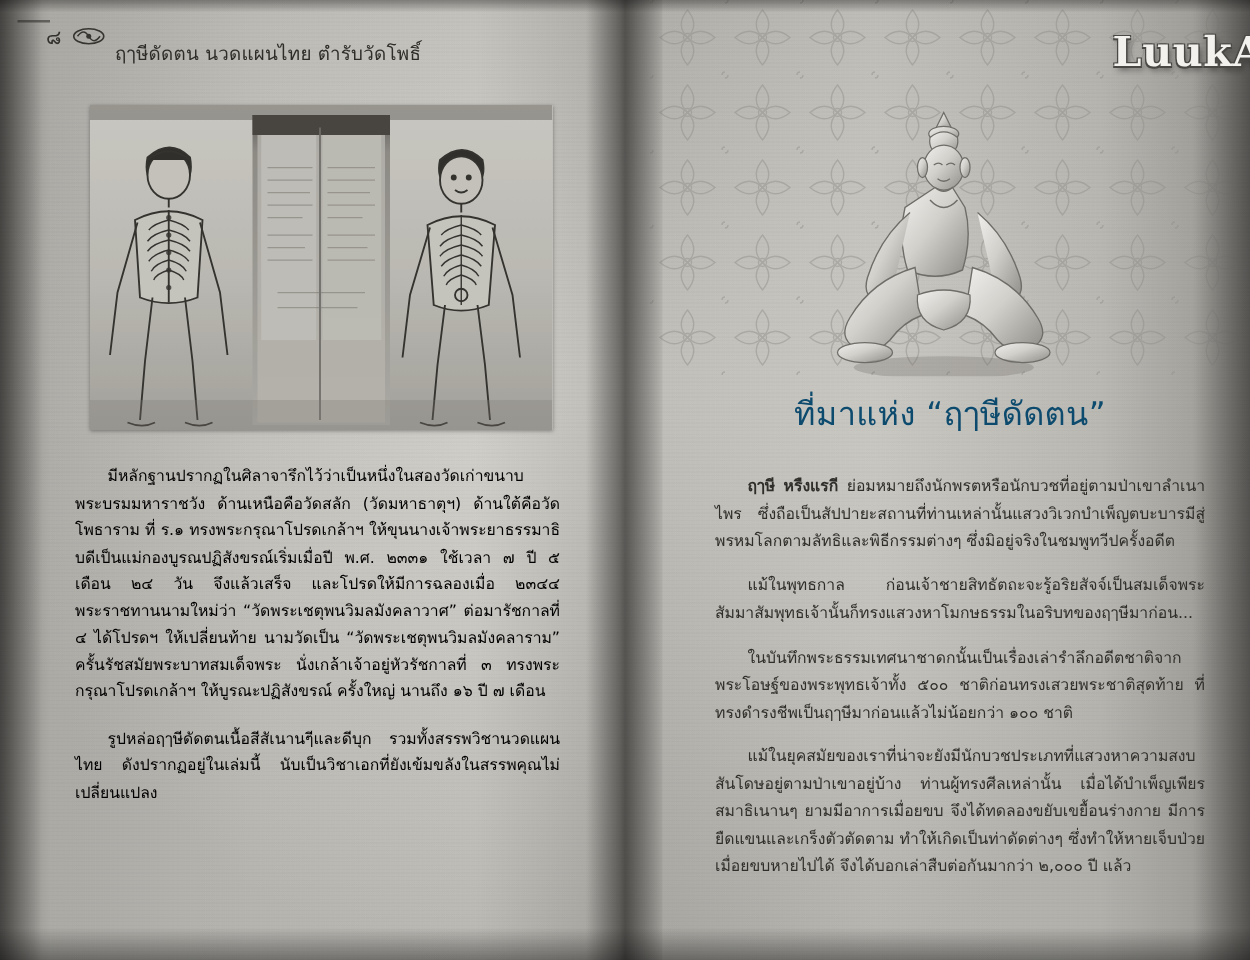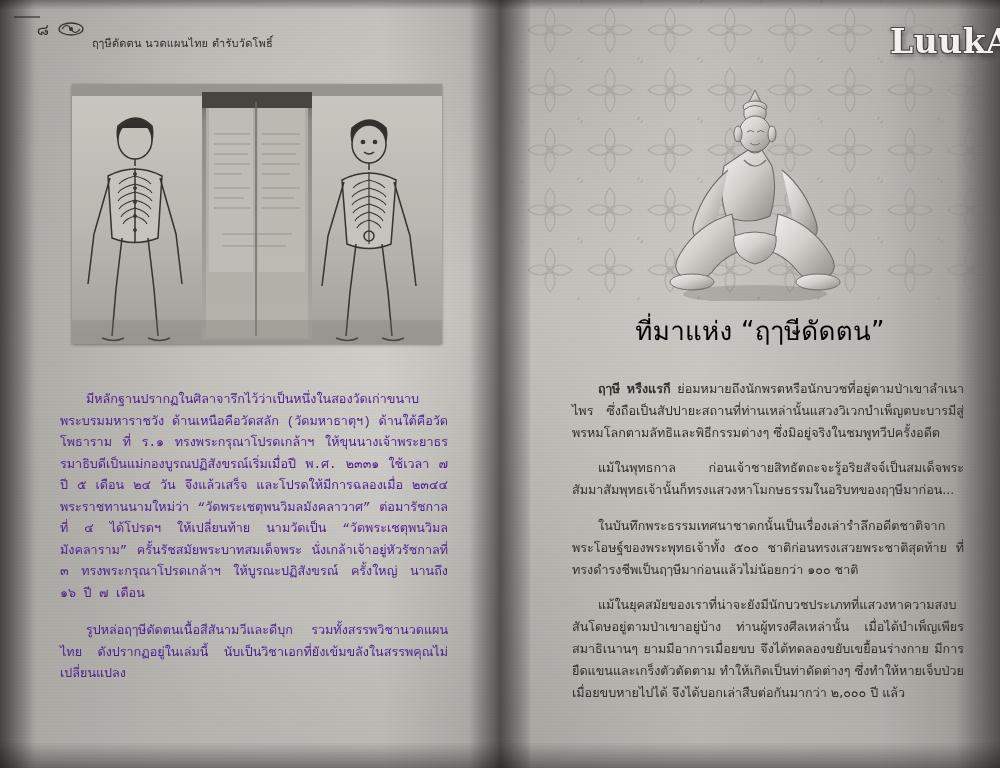--- a/index.html
+++ b/index.html
@@ -82,21 +82,21 @@
     font-size: 16px;
     color: #33312d;
     min-width: 14px;
     text-align: center;
   }
   .head-orn {
     width: 26px; height: 18px;
     display: inline-block;
   }
   .head-title {
-    font-size: 11px;
+    font-size: 15px;
     color: #2f2d29;
     letter-spacing: .2px;
     white-space: nowrap;
     margin-top: 28px;
   }
   .rule-left {
     position: absolute;
     left: 14px; top: 16px; width: 26px; height: 2px;
     background: #4a4844;
     opacity: .75;
@@ -109,27 +109,26 @@
     width: 370px; height: 260px;
     background:
       linear-gradient(180deg,#c9c7c1,#b4b2ac);
     box-shadow: 0 1px 3px rgba(0,0,0,.35);
     overflow: hidden;
   }
   .plate svg { display:block; }
 
   .left-text {
     position: absolute;
-    left: 60px; top: 390px;
+    left: 60px; top: 370px;
     width: 388px;
-    color: #4c1d95;
+    color: #000000;
     font-size: 12.6px;
     line-height: 21.5px;
     text-align: justify;
-    font-family: Liberation Mono, monospace;
   }
   .left-text p { margin: 0 0 16px 0; text-indent: 26px; }
 
   
   .right-page { position: absolute; left: 520px; top: 0; width: 480px; height: 768px; }
 
   
   .watermark {
     position: absolute;
     left: 370px; top: 22px;
@@ -157,21 +156,21 @@
     position: absolute;
     left: 120px; top: 86px;
     width: 230px; height: 215px;
   }
 
   .section-title {
     position: absolute;
     left: 0; top: 310px; width: 480px;
     text-align: center;
     font-size: 26px;
-    color: #000000;
+    color: #0c4a6e;
     letter-spacing: .3px;
   }
 
   .right-text {
     position: absolute;
     left: 52px; top: 378px;
     width: 392px;
     color: #302e2a;
     font-size: 12.6px;
     line-height: 21.8px;
@@ -325,21 +324,21 @@
           <circle cx="297" cy="152" r="5" fill="none"></circle>
         </g>
 
         <rect width="370" height="260" fill="#6b6862" opacity=".10"></rect>
         <rect x="0" y="236" width="370" height="24" fill="#7d7a75" opacity=".28"></rect>
       </svg>
     </div>
 
     <div class="left-text">
       <p>มีหลักฐานปรากฏในศิลาจารึกไว้ว่าเป็นหนึ่งในสองวัดเก่าขนาบพระบรมมหาราชวัง ด้านเหนือคือวัดสลัก (วัดมหาธาตุฯ) ด้านใต้คือวัดโพธาราม ที่ ร.๑ ทรงพระกรุณาโปรดเกล้าฯ ให้ขุนนางเจ้าพระยาธรรมาธิบดีเป็นแม่กองบูรณปฏิสังขรณ์เริ่มเมื่อปี พ.ศ. ๒๓๓๑ ใช้เวลา ๗ ปี ๕ เดือน ๒๔ วัน จึงแล้วเสร็จ และโปรดให้มีการฉลองเมื่อ ๒๓๔๔ พระราชทานนามใหม่ว่า “วัดพระเชตุพนวิมลมังคลาวาศ” ต่อมารัชกาลที่ ๔ ได้โปรดฯ ให้เปลี่ยนท้าย นามวัดเป็น “วัดพระเชตุพนวิมลมังคลาราม” ครั้นรัชสมัยพระบาทสมเด็จพระ นั่งเกล้าเจ้าอยู่หัวรัชกาลที่ ๓ ทรงพระกรุณาโปรดเกล้าฯ ให้บูรณะปฏิสังขรณ์ ครั้งใหญ่ นานถึง ๑๖ ปี ๗ เดือน</p>
-      <p>รูปหล่อฤๅษีดัดตนเนื้อสีสันามวีและดีบุก รวมทั้งสรรพวิชานวดแผนไทย ดังปรากฏอยู่ในเล่มนี้ นับเป็นวิชาเอกที่ยังเข้มขลังในสรรพคุณไม่เปลี่ยนแปลง</p>
+      <p>รูปหล่อฤๅษีดัดตนเนื้อสีสัเนานๆีและดีบุก รวมทั้งสรรพวิชานวดแผนไทย ดังปรากฏอยู่ในเล่มนี้ นับเป็นวิชาเอกที่ยังเข้มขลังในสรรพคุณไม่เปลี่ยนแปลง</p>
     </div>
   </div>
 
   <div class="right-page">
 
     <div class="wallpaper">
       <svg width="480" height="300" viewBox="0 0 480 300">
         <defs>
           <pattern id="floral" width="60" height="60" patternUnits="userSpaceOnUse">
             <g fill="none" stroke="#8f8d88" stroke-width="1.1" opacity=".85">

